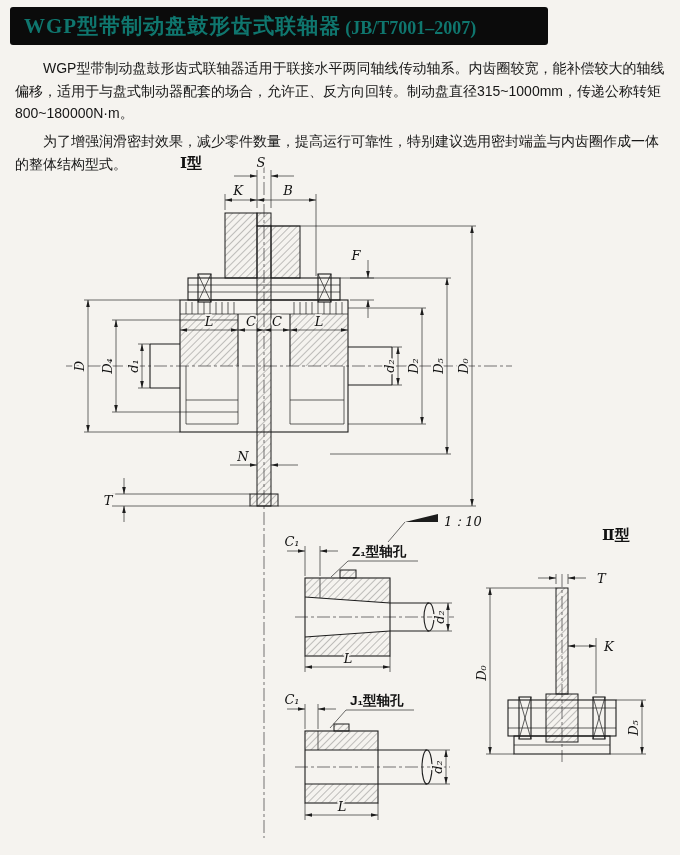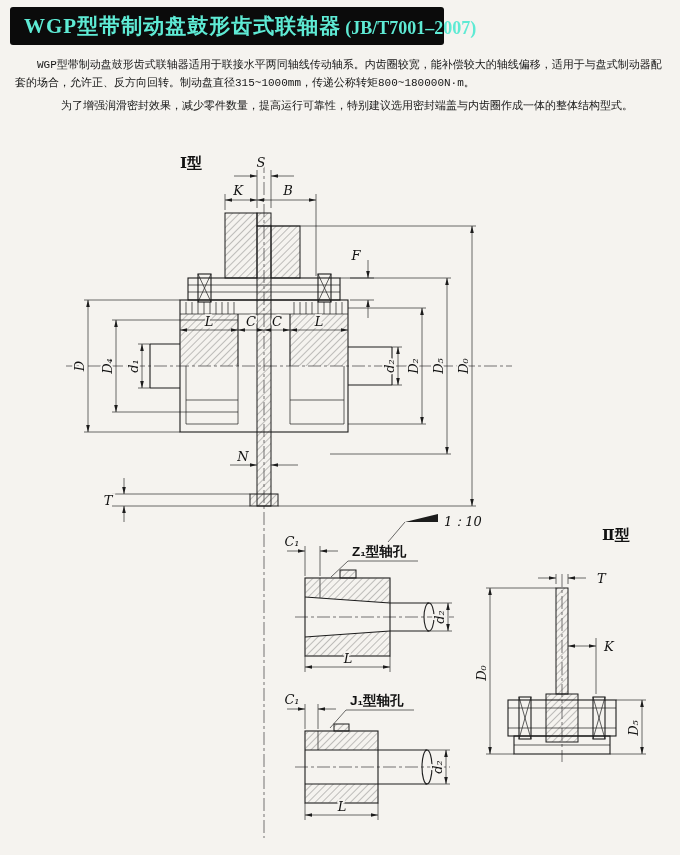--- a/index.html
+++ b/index.html
@@ -4,40 +4,40 @@
 <style>
   html,body { margin:0; padding:0; }
   body {
     width:680px; height:855px;
     background:#f5f3ef;
     font-family:"Liberation Sans","DejaVu Sans",sans-serif;
   }
   .page { position:relative; width:680px; height:855px; overflow:hidden; }
 
   .title-bar {
-    position:absolute; left:10px; top:7px; width:434px; height:38px;
-    background:#0b0b0b; color:#5eead4;
+    position:absolute; left:10px; top:7px; width:538px; height:38px;
+    background:#0b0b0b; color:#0f766e;
     display:flex; align-items:center; padding-left:14px; box-sizing:border-box;
     border-radius:3px;
   }
   .title-main {
     font-family:"Liberation Serif","DejaVu Serif",serif;
     font-weight:bold; font-size:21px; letter-spacing:1px; white-space:nowrap;
   }
   .title-std {
     font-family:"Liberation Serif","DejaVu Serif",serif;
     font-weight:bold; font-size:18px; margin-left:4px; margin-top:5px; white-space:nowrap;
   }
 
   .intro { position:absolute; left:15px; top:57px; width:652px; color:#161616; }
   .intro p {
-    margin:0; text-indent:2em; font-size:11px; line-height:1.62;
-    font-family:Liberation Mono, monospace;
-  }
-  .intro p + p { margin-top:5px;margin-left:24px; }
+    margin:0; text-indent:2em; font-size:14px; line-height:1.62;
+    font-family:Liberation Sans, sans-serif;
+  }
+  .intro p + p { margin-top:5px; }
 
   svg.drawing { position:absolute; left:0; top:148px; }
 
   
   .ln  { fill:none; stroke:#1c1c1c; stroke-width:1.1; }
   .lt  { fill:none; stroke:#1c1c1c; stroke-width:0.7; }
   .cl  { fill:none; stroke:#1c1c1c; stroke-width:0.6; stroke-dasharray:13 3 3 3; }
   .dim { fill:none; stroke:#1c1c1c; stroke-width:0.65; }
   .hf  { fill:url(#hatch); stroke:#1c1c1c; stroke-width:1; }
 

